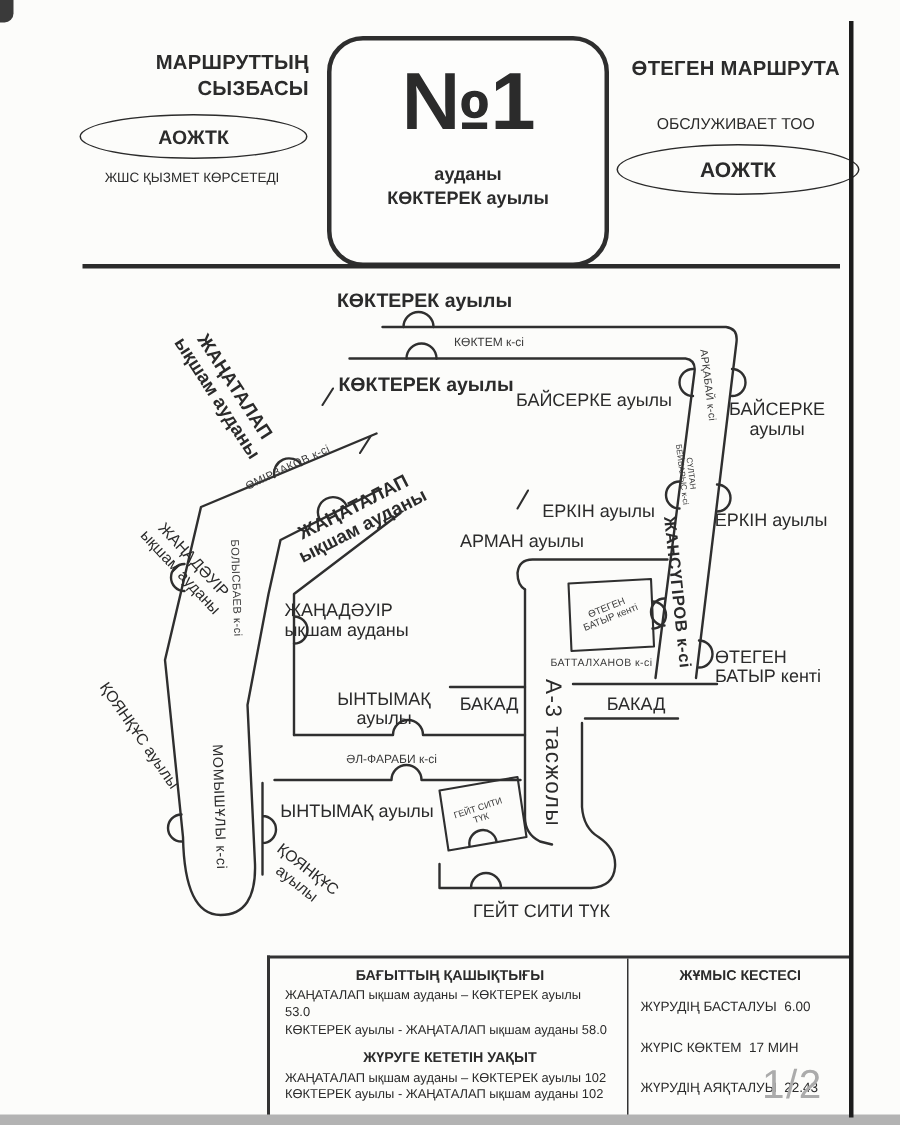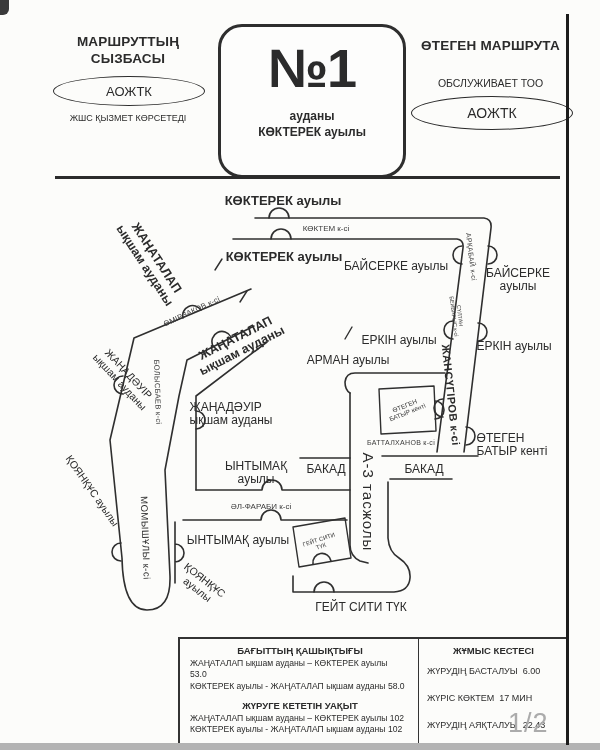--- a/index.html
+++ b/index.html
@@ -16,21 +16,21 @@
   .f105{font-size:10.5px;}
   .f95{font-size:9.5px;letter-spacing:.5px;}
   .f8{font-size:8px;color:#3a3a3a;}
   .f75{font-size:7.5px;color:#3a3a3a;letter-spacing:.3px;}
   .f7{font-size:7px;color:#3a3a3a;letter-spacing:.3px;}
   .f65{font-size:6.5px;color:#3a3a3a;}
   .f6{font-size:6px;color:#3a3a3a;}
   .f15{font-size:15px;letter-spacing:1px;}
   .hdr-title{font-size:13.5px;font-weight:bold;letter-spacing:.2px;text-align:center;line-height:1.25;}
   .oval{border:1.6px solid #2b2b2b;border-radius:50%;display:flex;align-items:center;justify-content:center;
-        font-weight:normal;background:transparent;}
+        font-weight:bold;background:transparent;}
   .routebox{border:3px solid #2e2e2e;border-radius:24px;text-align:center;background:#fdfdfc;}
   .route-num{font-size:54px;font-weight:bold;line-height:1;margin-top:14px;letter-spacing:-1px;}
   .route-area{font-size:12px;font-weight:bold;line-height:1.3;margin-top:14px;}
   .sep{background:#2b2b2b;}
   .infotable{border:2.5px solid #333;border-bottom:none;background:#fcfcfa;display:flex;}
   .cellL{width:239px;border-right:1.6px solid #333;padding:4px 8px 0 10px;box-sizing:border-box;}
   .cellR{flex:1;padding:4px 6px 0 8px;box-sizing:border-box;}
   .tb-title{font-size:9.5px;font-weight:bold;text-align:center;margin:2px 0 2px 0;}
   .tb-line{font-size:8.6px;margin:0;line-height:1.32;}
   .sched-row{font-size:9px;margin-top:17px;white-space:nowrap;}
@@ -39,21 +39,21 @@
 </style>
 </head>
 <body>
 
 <div id="page">
 
   <div class="abs" style="left:0;top:0;width:9px;height:15px;background:#3a3a3a;border-bottom-right-radius:6px;"></div>
   <div class="abs" style="left:566px;top:14px;width:3px;height:731px;background:#1c1c1c;z-index:40;"></div>
 
   <div>
-    <div class="abs hdr-title" style="left:50px;top:34px;width:156px;">
+    <div class="abs hdr-title" style="left:50px;top:34px;width:156px;text-align:right;">
       <span>МАРШРУТТЫҢ</span>
       <span>СЫЗБАСЫ</span>
     </div>
     <div class="abs oval" style="left:53px;top:76px;width:150px;height:28px;font-size:13px;">
       <span>АОЖТК</span>
     </div>
     <div class="abs" style="left:50px;top:112px;width:156px;font-size:9px;text-align:center;line-height:1.4;">
       <span>ЖШС ҚЫЗМЕТ</span>
       <span>КӨРСЕТЕДІ</span>
     </div>

